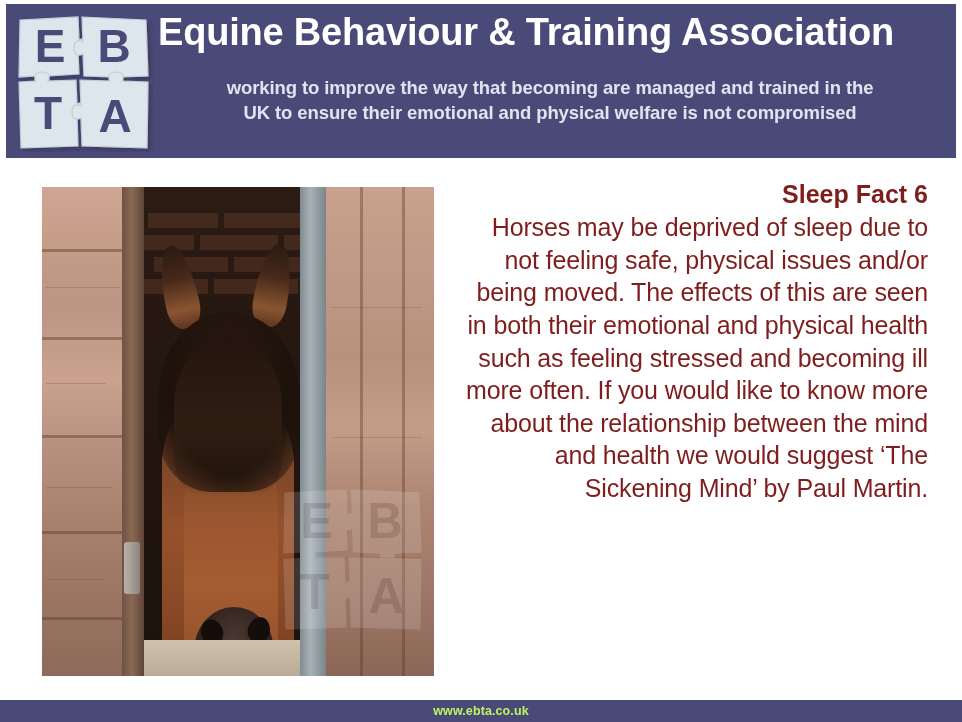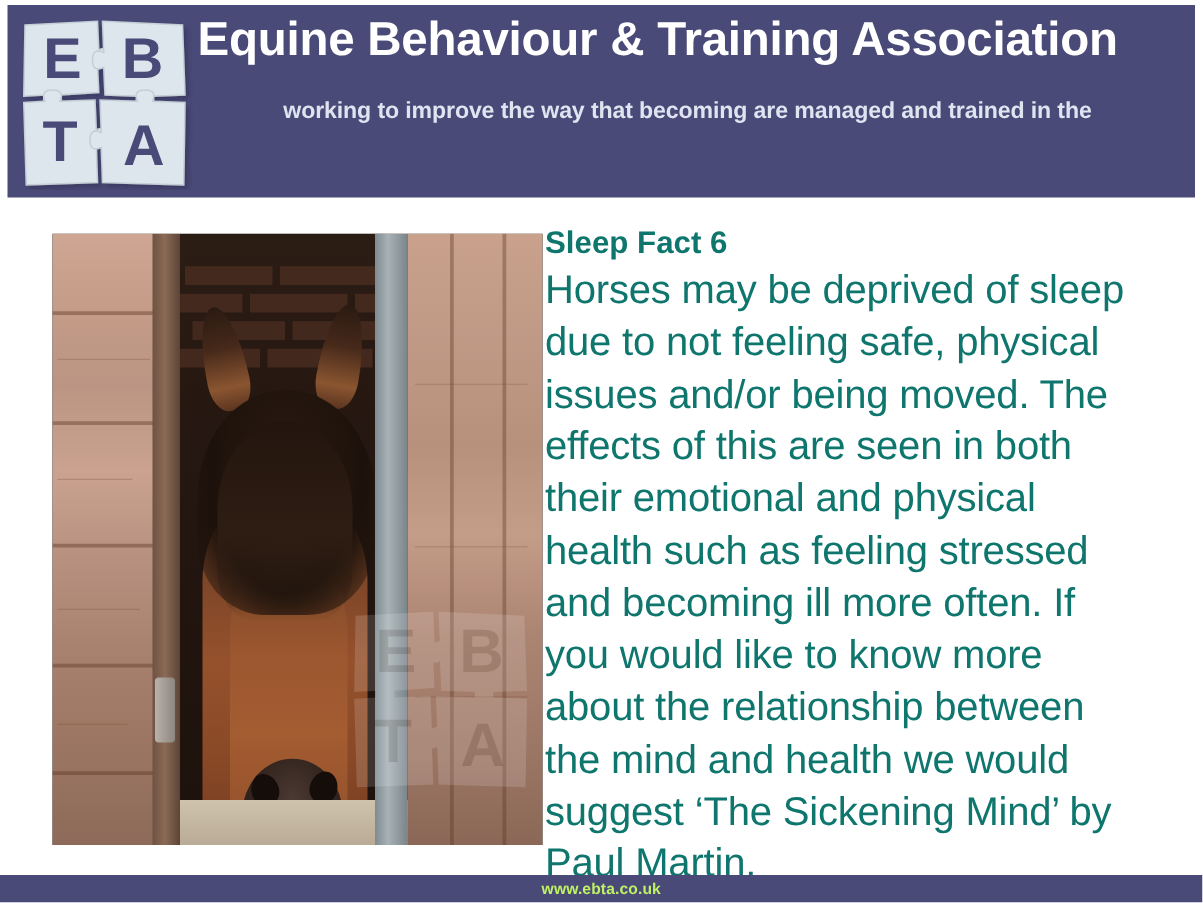--- a/index.html
+++ b/index.html
@@ -243,34 +243,34 @@
   .photo-watermark {
     position: absolute;
     right: 6px; bottom: 42px;
     width: 150px; height: 150px;
     opacity: 0.26;
   }
 
   
   .textcol {
     position: absolute;
-    left: 436px;
+    left: 456px;
     top: 18px;
     width: 472px;
-    text-align: left;
-    color: #0f766e;
+    text-align: right;
+    color: #7f1d1d;
   }
   .fact-title {
     font-size: 25px;
     font-weight: bold;
     line-height: 1.28;
     margin: 0 0 1px 0;
   }
   .fact-body {
-    font-size: 32px;
+    font-size: 25px;
     line-height: 1.305;
     margin: 0;
     letter-spacing: -0.15px;
   }
 
   
   .footer {
     position: absolute;
     left: 0;
     top: 700px;
@@ -322,20 +322,21 @@
           <text x="34" y="117">T</text>
           <text x="101" y="120">A</text>
         </g>
       </svg>
     </div>
 
     <div class="header-text">
       <div class="org-title">Equine Behaviour &amp; Training Association</div>
       <div class="tagline">
         <span class="tagline-line">working to improve the way that becoming are managed and trained in the</span>
+        <span class="tagline-line">UK to ensure their emotional and physical welfare is not compromised</span>
       </div>
     </div>
   </div>
 
   <div class="content">
 
     <div class="photo">
 
       <div class="doorway">
         <div class="brick" style="left:4px;  top:26px;  width:70px;"></div>

